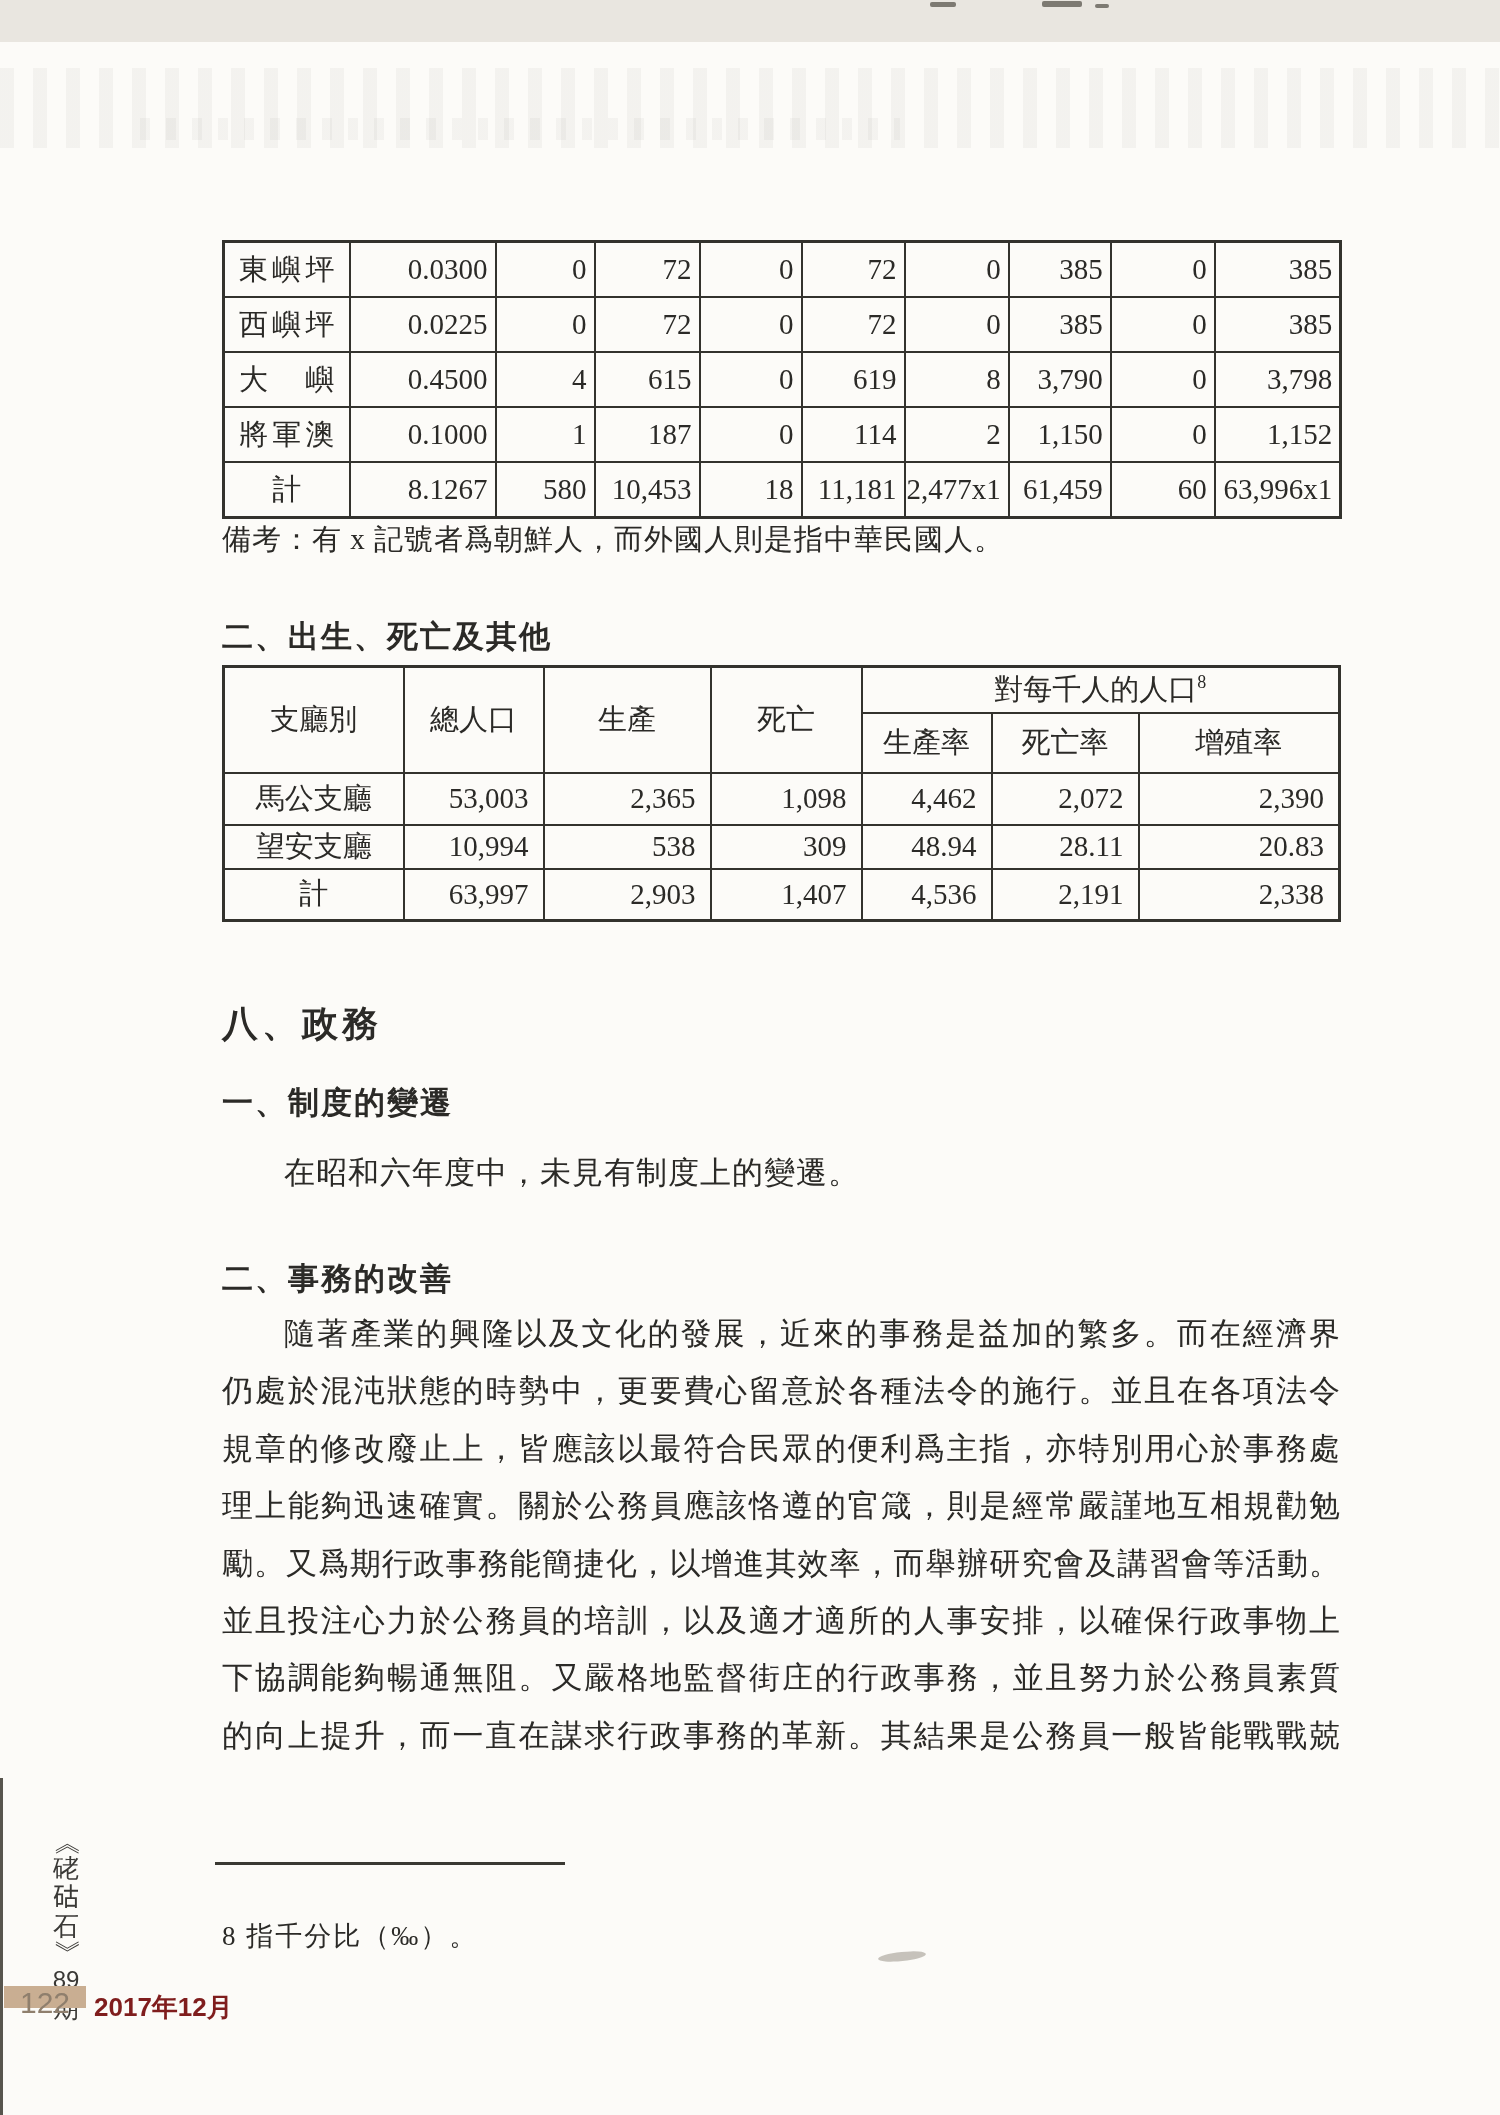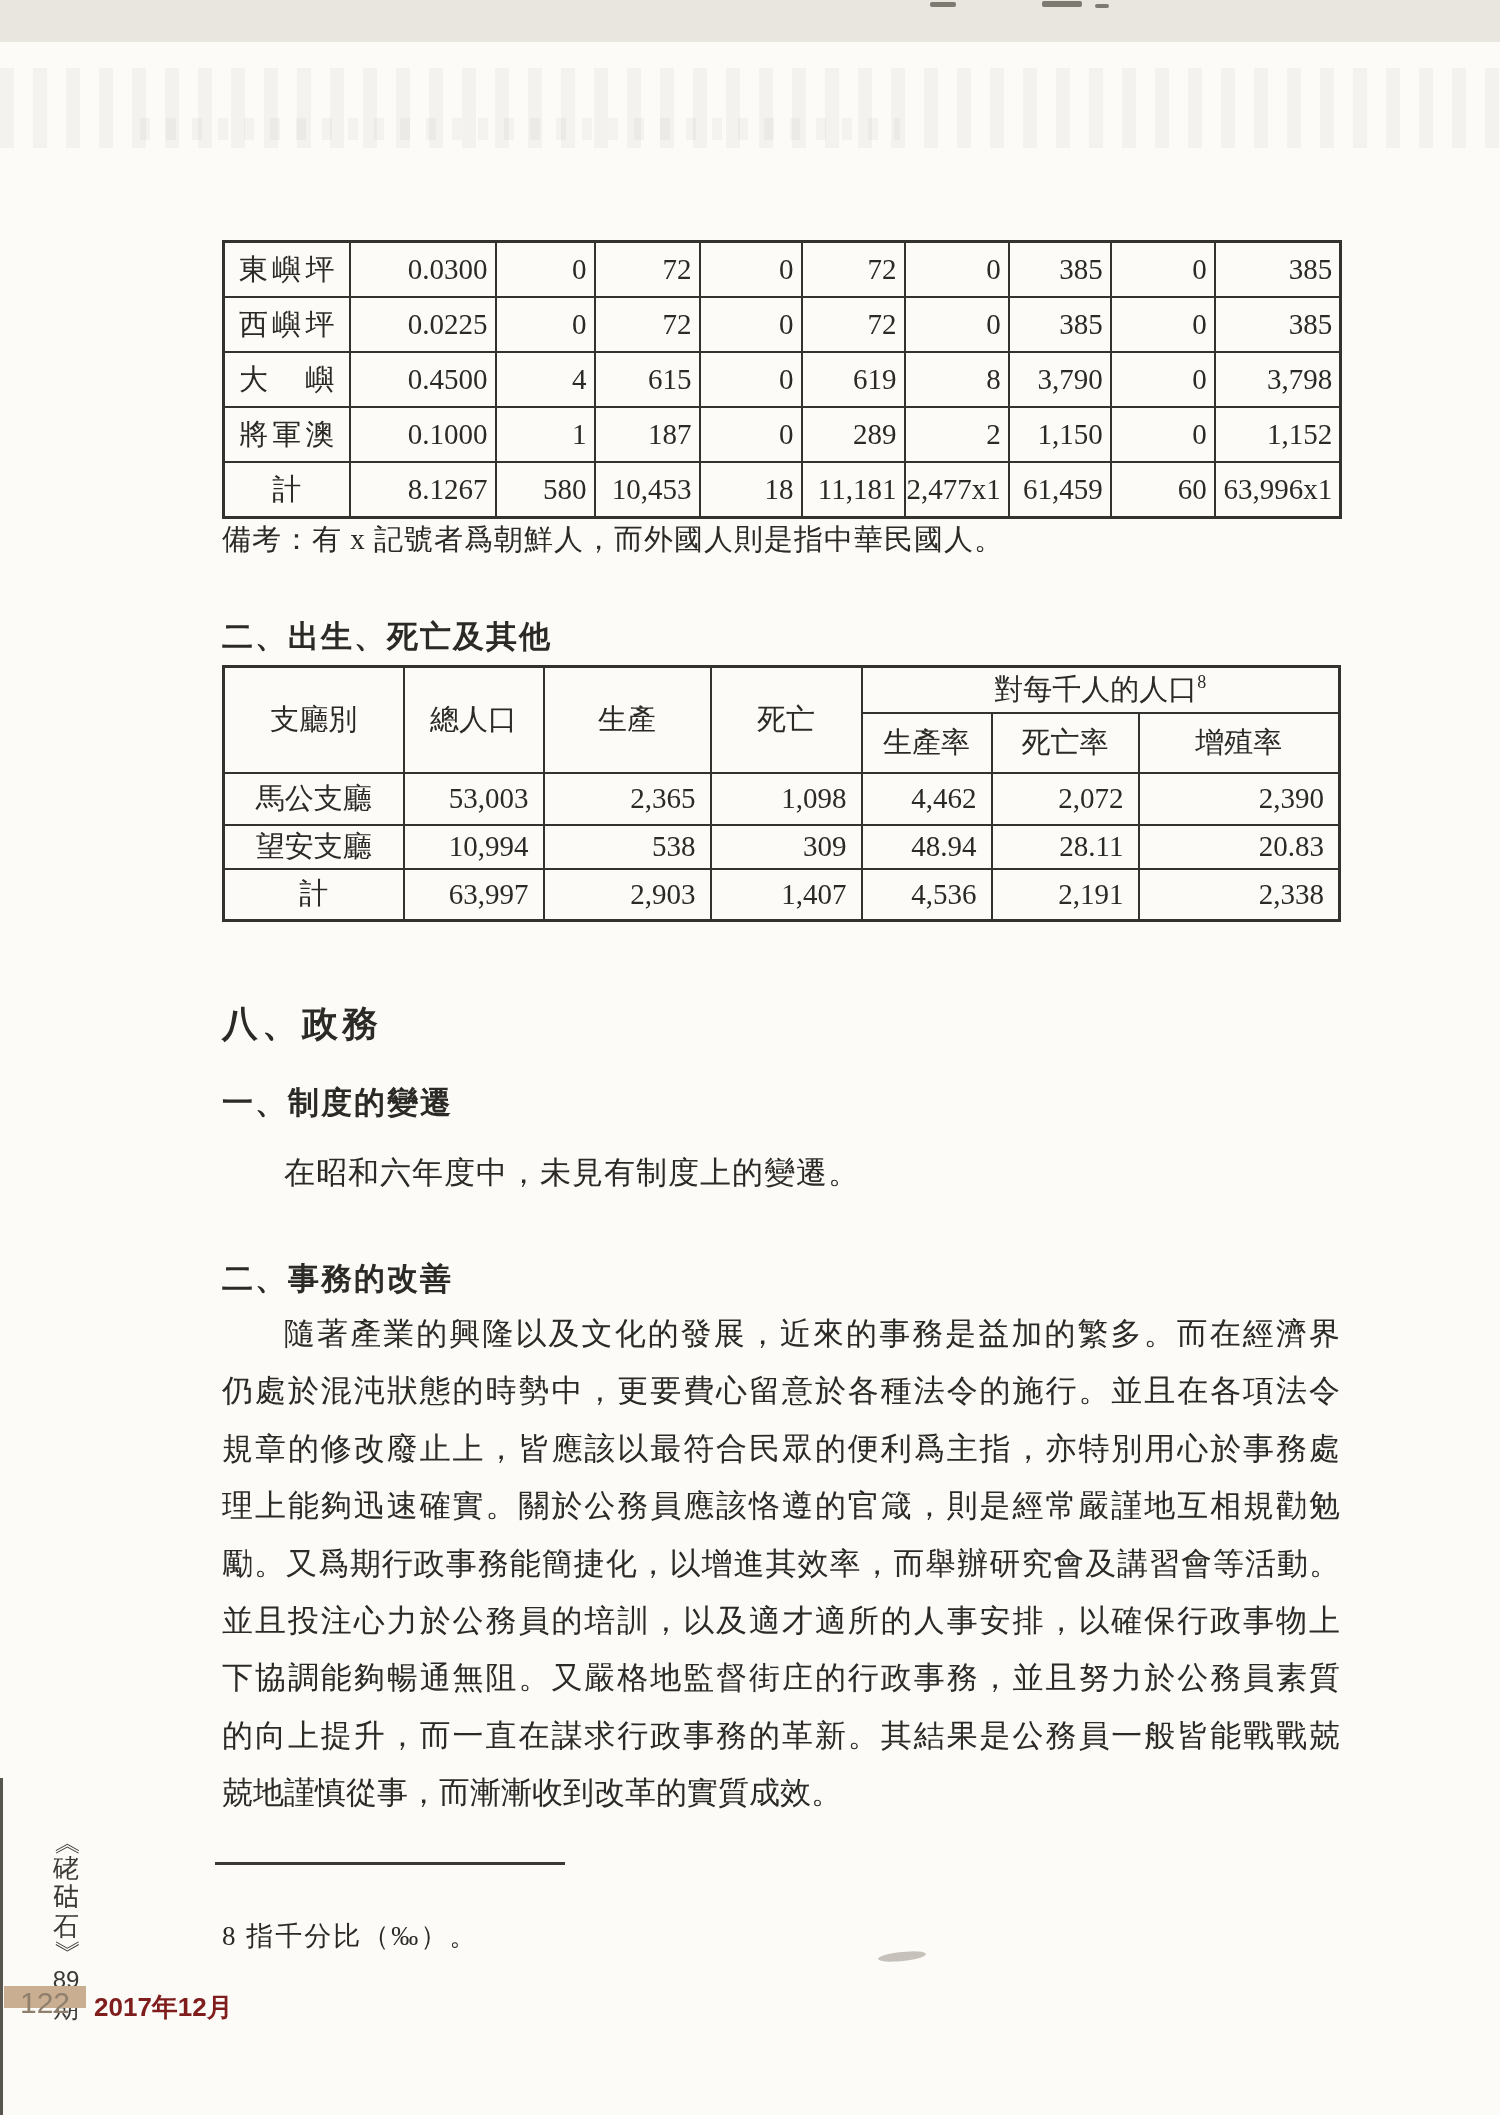--- a/index.html
+++ b/index.html
@@ -117,21 +117,21 @@
     <td class="num">3,790</td>
     <td class="num">0</td>
     <td class="num">3,798</td>
   </tr>
   <tr>
     <td class="name-j">將軍澳</td>
     <td class="num">0.1000</td>
     <td class="num">1</td>
     <td class="num">187</td>
     <td class="num">0</td>
-    <td class="num">289</td>
+    <td class="num">114</td>
     <td class="num">2</td>
     <td class="num">1,150</td>
     <td class="num">0</td>
     <td class="num">1,152</td>
   </tr>
   <tr>
     <td class="name-c">計</td>
     <td class="num">8.1267</td>
     <td class="num">580</td>
     <td class="num">10,453</td>
@@ -210,21 +210,20 @@
 <div class="abs h-sub" style="left:222px;top:1258px;">二、事務的改善</div>
 <div class="abs para" style="left:222px;top:1305px;">
   <div class="pl first">隨著產業的興隆以及文化的發展，近來的事務是益加的繁多。而在經濟界</div>
   <div class="pl">仍處於混沌狀態的時勢中，更要費心留意於各種法令的施行。並且在各項法令</div>
   <div class="pl">規章的修改廢止上，皆應該以最符合民眾的便利爲主指，亦特別用心於事務處</div>
   <div class="pl">理上能夠迅速確實。關於公務員應該恪遵的官箴，則是經常嚴謹地互相規勸勉</div>
   <div class="pl">勵。又爲期行政事務能簡捷化，以增進其效率，而舉辦研究會及講習會等活動。</div>
   <div class="pl">並且投注心力於公務員的培訓，以及適才適所的人事安排，以確保行政事物上</div>
   <div class="pl">下協調能夠暢通無阻。又嚴格地監督街庄的行政事務，並且努力於公務員素質</div>
   <div class="pl">的向上提升，而一直在謀求行政事務的革新。其結果是公務員一般皆能戰戰兢</div>
-  <div class="pl last">兢地謹慎從事，而漸漸收到改革的實質成效。</div>
 </div>
 
 <div class="abs fn-rule"></div>
 <div class="abs footnote">8 指千分比（‰）。</div>
 
 <div class="abs journal">
   <span class="rot">《</span>
   <span>硓</span>
   <span>𥑮</span>
   <span>石</span>

